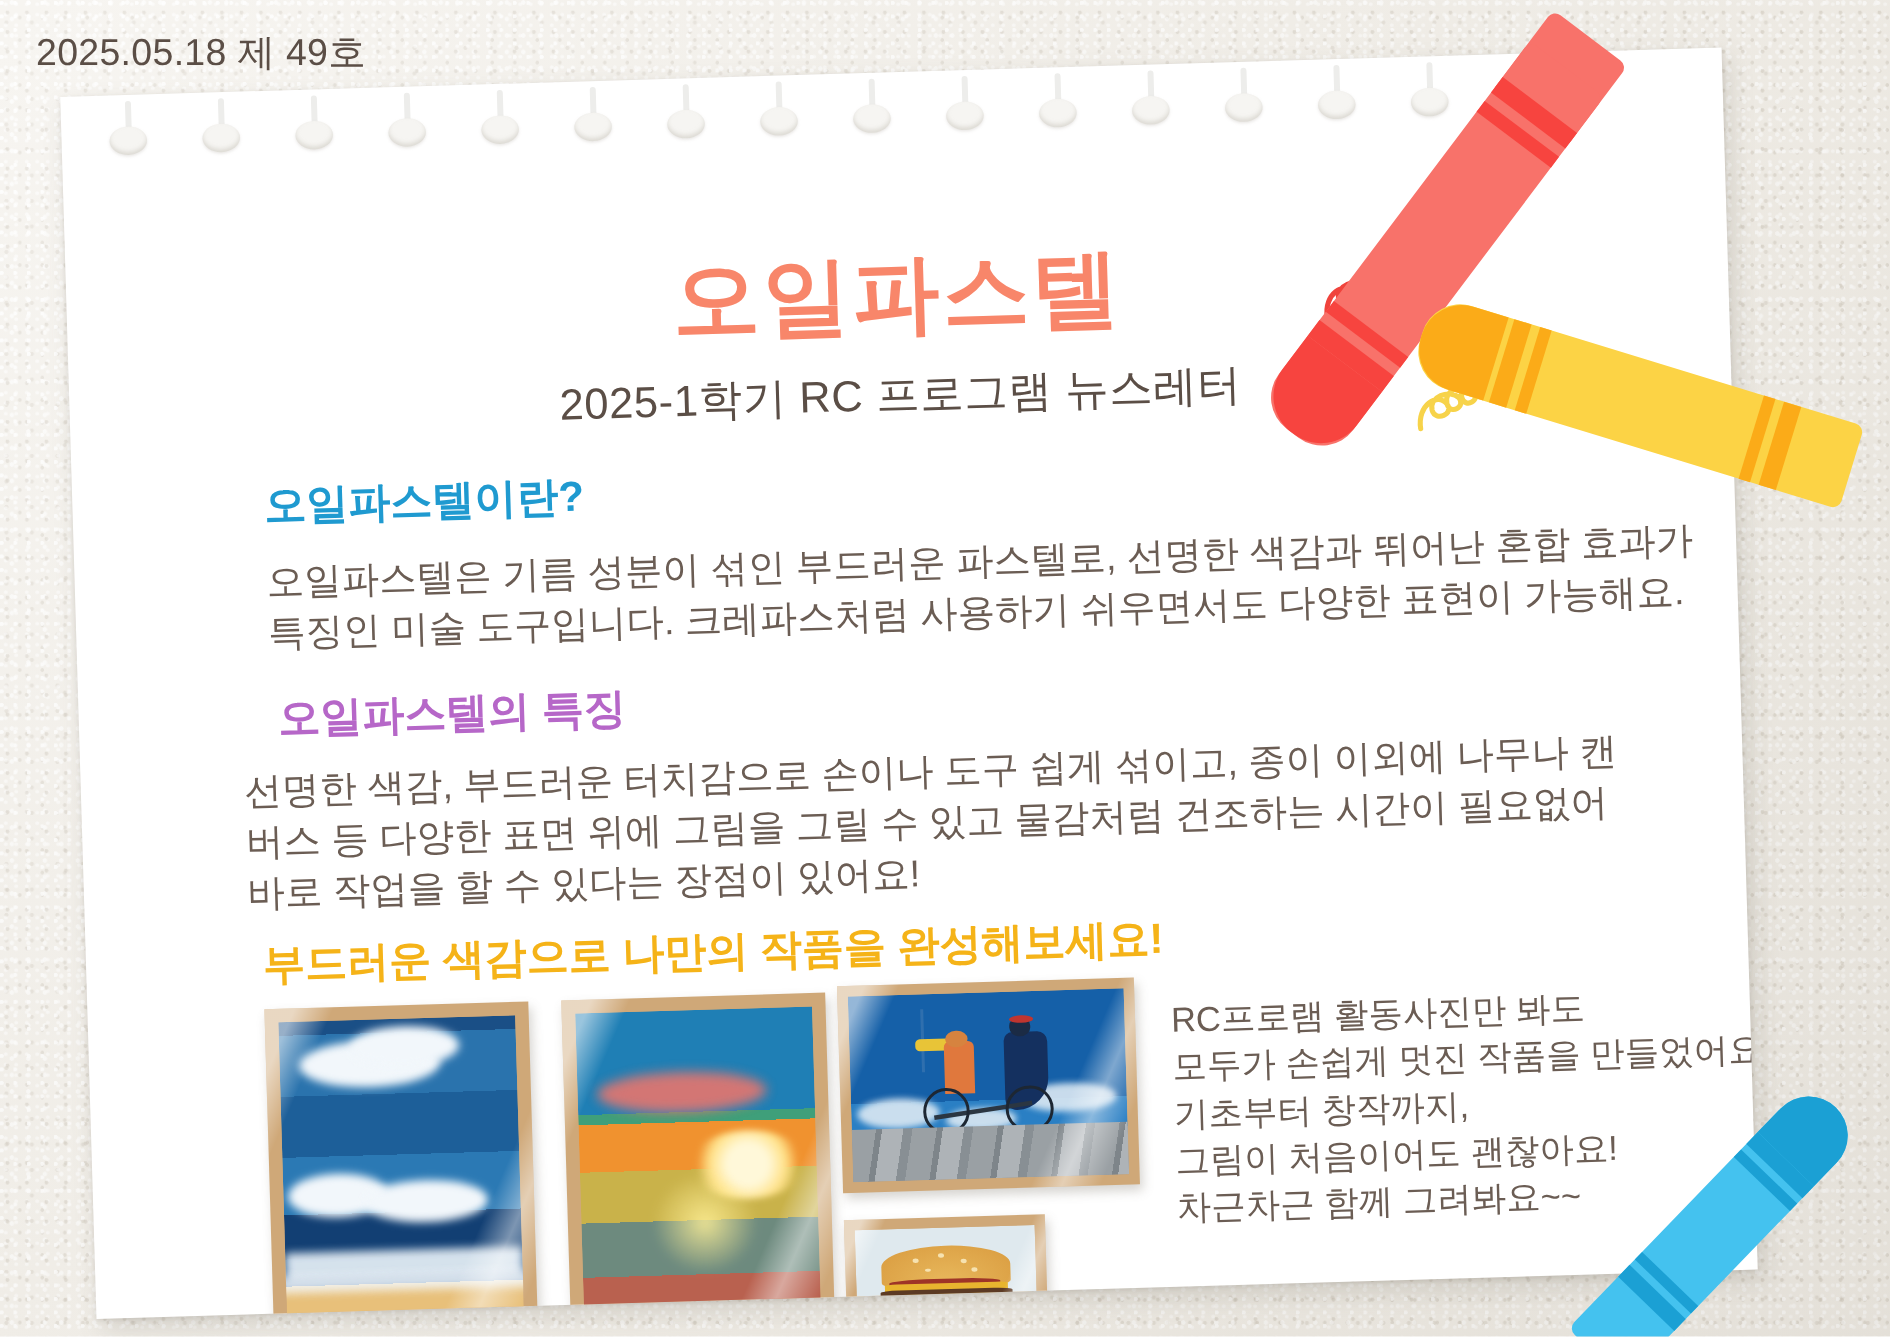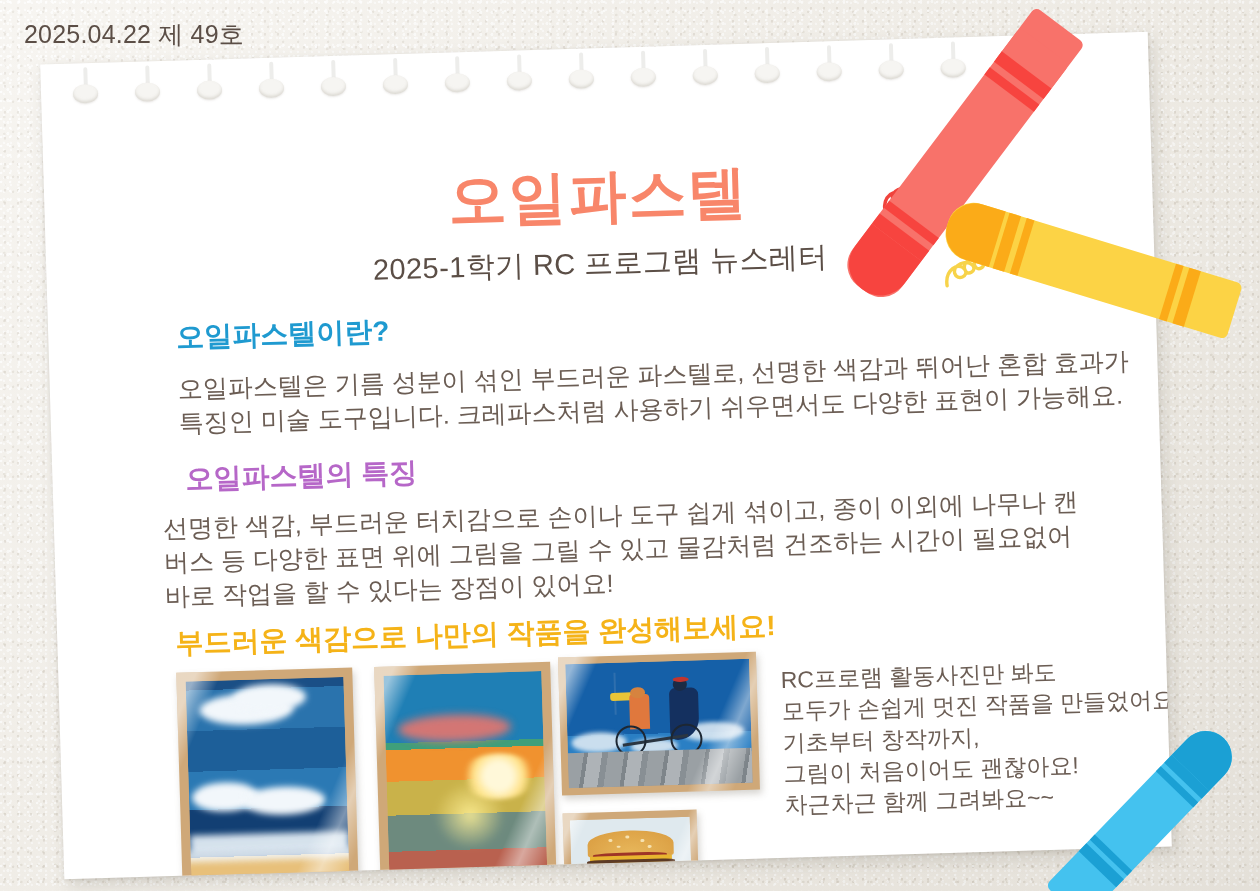--- a/index.html
+++ b/index.html
@@ -338,21 +338,21 @@
       <path d="M4 54 C2 38 16 30 22 38 C27 45 14 50 12 42 C10 33 24 28 30 34 C35 40 24 46 22 38 C20 28 34 24 40 30 C45 36 34 42 32 34 C30 26 44 22 52 26" fill="none" stroke="#f0433c" stroke-width="3.4" stroke-linecap="round"></path>
     </svg>
 
     <svg class="squiggle" style="left:896px;top:194px;" width="84" height="60" viewBox="0 0 84 60">
       <path d="M4 54 C2 38 16 30 22 38 C27 45 14 50 12 42 C10 33 24 28 30 34 C35 40 24 46 22 38 C20 28 34 24 40 30 C45 36 34 42 32 34 C30 26 44 20 54 22" fill="none" stroke="#f7d34a" stroke-width="3.4" stroke-linecap="round"></path>
     </svg>
 
   </div>
 </div>
 
-<div class="date-line">2025.04.22 제 49호</div>
+<div class="date-line">2025.05.18 제 49호</div>
 
 <div class="crayon" id="crayon-red">
   <div class="cap"></div>
     <div class="body"></div>
   <div class="b1"></div>
     <div class="b2"></div>
     <div class="b3"></div>
     <div class="b4"></div>
   <div class="nose"></div>
 </div>

